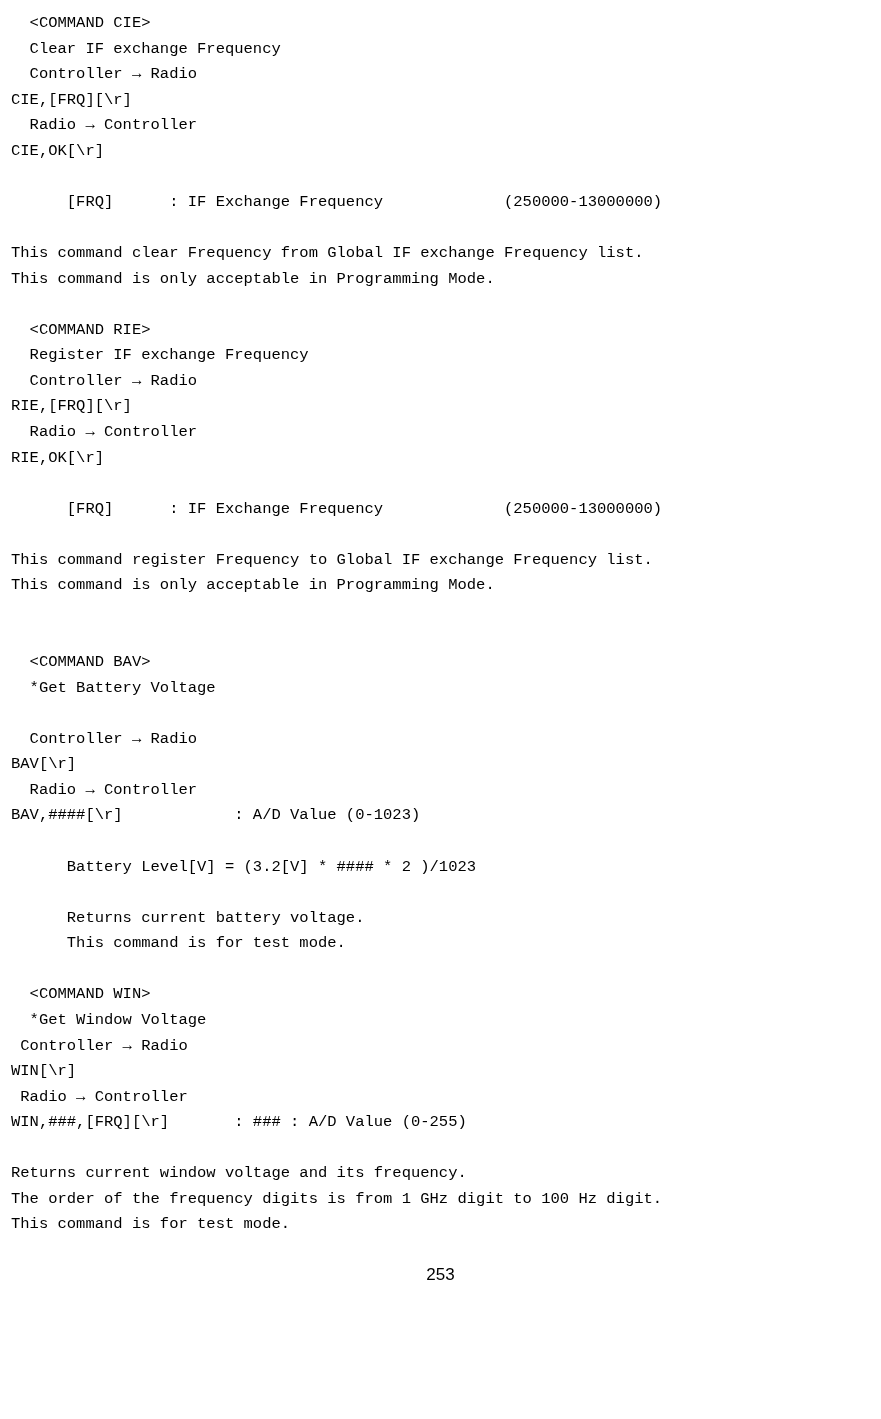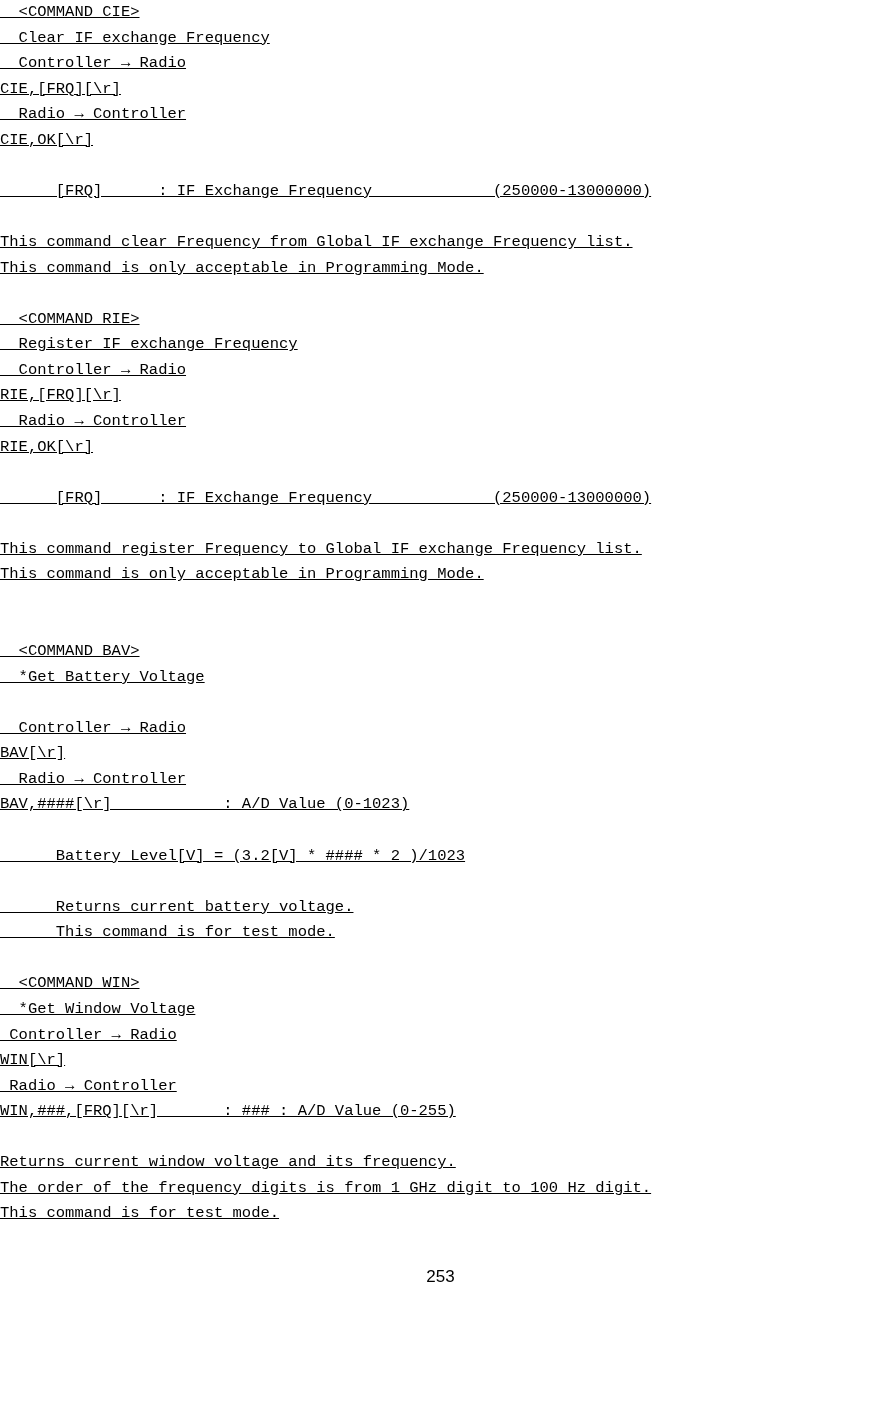--- a/index.html
+++ b/index.html
@@ -7,28 +7,27 @@
     padding: 0;
     background: #fff;
     font-family: "Courier New", Courier, monospace;
     font-size: 15.5px;
     line-height: 1.65;
     color: #000;
     width: 881px;
   }
   .page {
     white-space: pre;
-    padding: 0;
-    text-decoration: underline;
+    padding: 11px;
   }
   .page-number {
     text-align: center;
     font-family: Arial, Helvetica, sans-serif;
     font-size: 17px;
-    margin-top: 36px;
+    margin-top: 12px;
     margin-bottom: 20px;
   }
 </style>
 </head>
 <body>
 
 <div class="page"><span>  &lt;COMMAND CIE&gt;</span>
 <span>  Clear IF exchange Frequency</span>
 <span>  Controller → Radio</span>
 <span>CIE,[FRQ][\r]</span>

